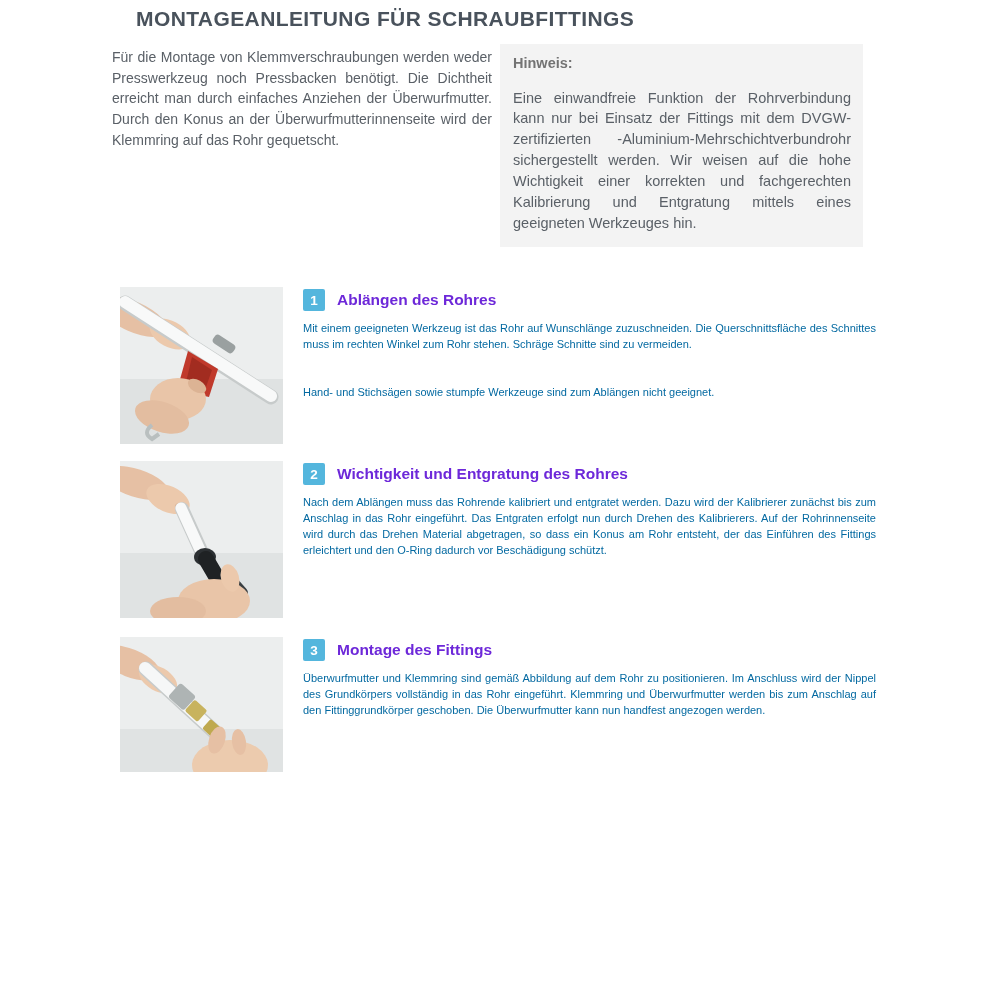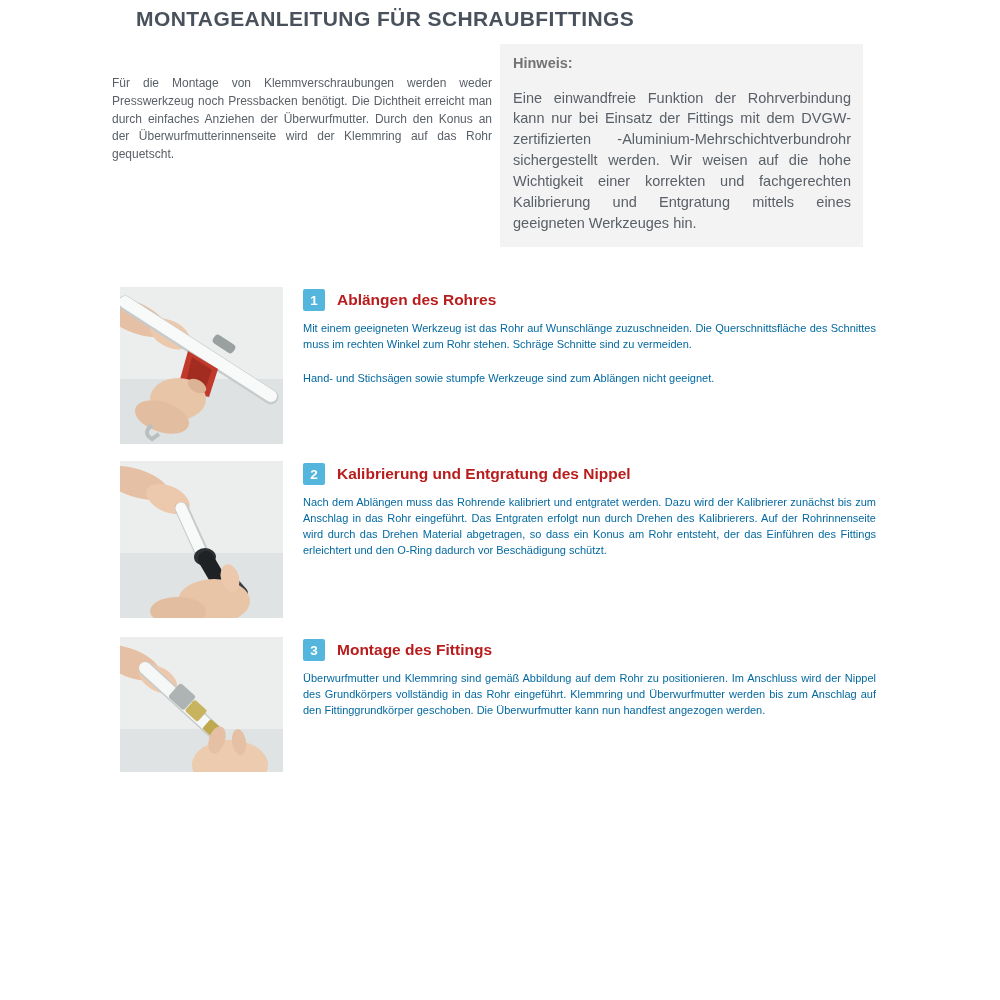--- a/index.html
+++ b/index.html
@@ -20,26 +20,25 @@
     font-weight: bold;
     letter-spacing: 0.4px;
     color: #49525c;
     white-space: nowrap;
   }
   .intro-text {
     position: absolute;
     left: 112px;
     top: 47px;
     width: 380px;
-    font-size: 12px;
+    font-size: 14px;
     line-height: 1.48;
     color: #5a6067;
     text-align: justify;
     hyphens: auto;
-    margin-top: 28px;
   }
   .note-box {
     position: absolute;
     left: 500px;
     top: 44px;
     width: 363px;
     background: #f3f3f3;
     padding: 10px 12px 13px 13px;
   }
   .note-label {
@@ -92,33 +91,33 @@
     border-radius: 2px;
     color: #ffffff;
     font-weight: bold;
     font-size: 13.5px;
     display: flex;
     align-items: center;
     justify-content: center;
     flex: 0 0 auto;
   }
   .step-title {
-    color: #b91c1c;
+    color: #6d28d9;
     font-weight: bold;
     font-size: 15.5px;
   }
   .step-text p {
     font-size: 11px;
     line-height: 1.45;
     color: #0369a1;
     text-align: justify;
     hyphens: auto;
   }
   .step-text p.first { margin-top: 10px; }
-  .step-text p.second { margin-top: 18px; }
+  .step-text p.second { margin-top: 32px; }
 </style>
 </head>
 <body>
 
 <div class="page">
 
   <h1 class="doc-title">MONTAGEANLEITUNG FÜR SCHRAUBFITTINGS</h1>
 
   <p class="intro-text">Für die Montage von Klemmverschraubungen werden weder Presswerkzeug noch Pressbacken benötigt. Die Dichtheit erreicht man durch einfaches Anziehen der Überwurfmutter. Durch den Konus an der Überwurfmutterinnenseite wird der Klemmring auf das Rohr gequetscht.</p>
 
@@ -172,21 +171,21 @@
         <line x1="86" y1="98" x2="100" y2="122" stroke="#1f2224" stroke-width="16" stroke-linecap="round"></line>
         <line x1="106" y1="114" x2="122" y2="132" stroke="#3a3f42" stroke-width="12" stroke-linecap="round"></line>
         <ellipse cx="94" cy="140" rx="36" ry="22" fill="#e9c5a8"></ellipse>
         <ellipse cx="110" cy="117" rx="9" ry="14" fill="#ecc9ac" transform="rotate(-16 110 117)"></ellipse>
         <ellipse cx="58" cy="150" rx="28" ry="14" fill="#e3bda0"></ellipse>
       </svg>
     </div>
     <div class="step-content">
       <div class="step-head">
         <div class="step-badge">2</div>
-        <div class="step-title">Kalibrierung und Entgratung des Nippel</div>
+        <div class="step-title">Wichtigkeit und Entgratung des Rohres</div>
       </div>
       <div class="step-text">
         <p class="first">Nach dem Ablängen muss das Rohrende kalibriert und entgratet werden. Dazu wird der Kalibrierer zunächst bis zum Anschlag in das Rohr eingeführt. Das Entgraten erfolgt nun durch Drehen des Kalibrierers. Auf der Rohrinnenseite wird durch das Drehen Material abgetragen, so dass ein Konus am Rohr entsteht, der das Einführen des Fittings erleichtert und den O-Ring dadurch vor Beschädigung schützt.</p>
       </div>
     </div>
   </section>
 
   <section class="step step-3">
     <div class="step-photo">
       <svg viewBox="0 0 163 157">

